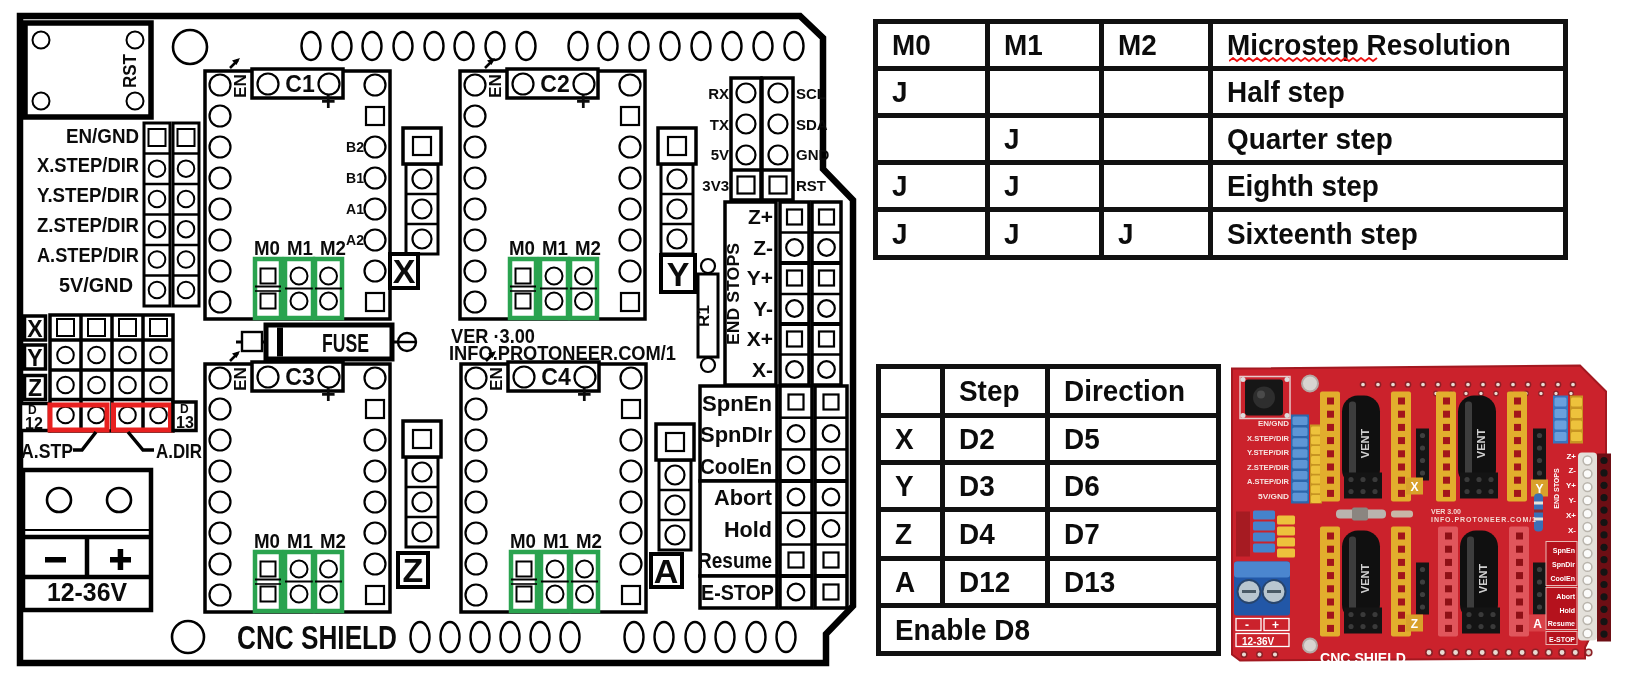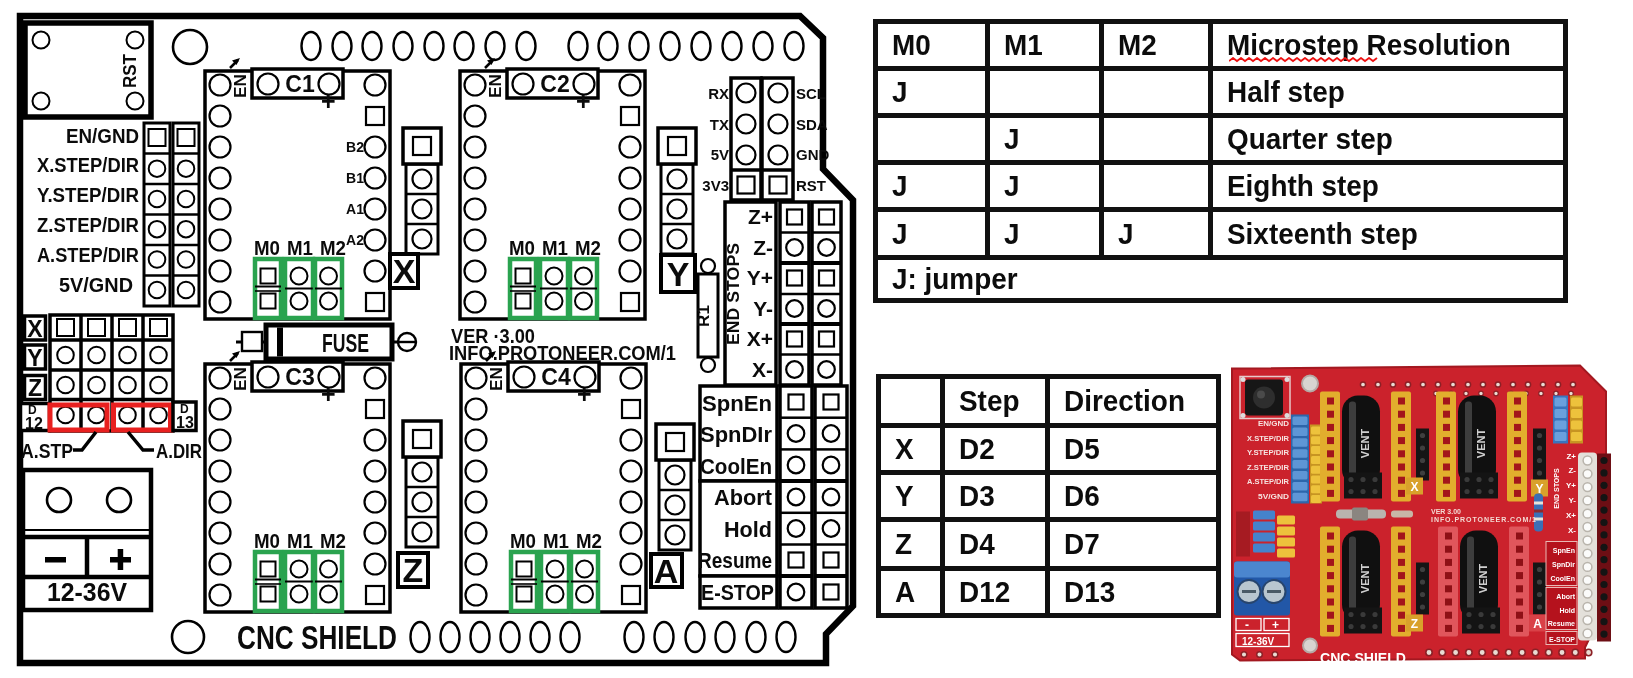--- a/index.html
+++ b/index.html
@@ -471,32 +471,29 @@
           <td><span class="sq">J</span></td>
           <td>&nbsp;</td>
           <td><span class="sq">Eighth step</span></td>
         </tr>
         <tr style="height:48px">
           <td><span class="sq">J</span></td>
           <td><span class="sq">J</span></td>
           <td><span class="sq">J</span></td>
           <td><span class="sq">Sixteenth step</span></td>
         </tr>
-        <tr style="height:43px">
-          <td colspan="4"><span class="sq">J: jumper</span></td>
-        </tr>
       </tbody>
     </table>
 </div>
 
 <svg class="abs" style="left:1229px;top:57px" width="150" height="8" viewBox="0 0 150 8">
     <polyline points="0,4 4,1 8,4 12,1 16,4 20,1 24,4 28,1 32,4 36,1 40,4 44,1 48,4 52,1 56,4 60,1 64,4 68,1 72,4 76,1 80,4 84,1 88,4 92,1 96,4 100,1 104,4 108,1 112,4 116,1 120,4 124,1 128,4 132,1 136,4 140,1 144,4 148,1" fill="none" stroke="#e11" stroke-width="1.8"></polyline>
   </svg>
 
-<div class="abs" style="left:876px;top:374px">
+<div class="abs" style="left:876px;top:364px">
 <table class="bt" style="width:340px">
       <colgroup>
         <col style="width:64px">
         <col style="width:105px">
         <col style="width:171px">
       </colgroup>
       <tbody>
         <tr style="height:49px">
           <td>&nbsp;</td>
           <td><span class="sq">Step</span></td>
@@ -514,20 +511,23 @@
         </tr>
         <tr style="height:49px">
           <td><span class="sq">Z</span></td>
           <td><span class="sq">D4</span></td>
           <td><span class="sq">D7</span></td>
         </tr>
         <tr style="height:47px">
           <td><span class="sq">A</span></td>
           <td><span class="sq">D12</span></td>
           <td><span class="sq">D13</span></td>
+        </tr>
+        <tr style="height:48px">
+          <td colspan="3"><span class="sq">Enable D8</span></td>
         </tr>
       </tbody>
     </table>
 </div>
 
 <svg class="abs" style="left:1228px;top:362px" width="405" height="316" viewBox="0 0 405 313">
 
 <polygon points="4,5 352,2 378,28 378,240 357,284 357,295 12,297 4,291" fill="#cb222c"></polygon>
 <polygon points="4,5 352,2 378,28 378,240 357,284 357,295 12,297 4,291" fill="none" stroke="#a31820" stroke-width="2"></polygon>
 

